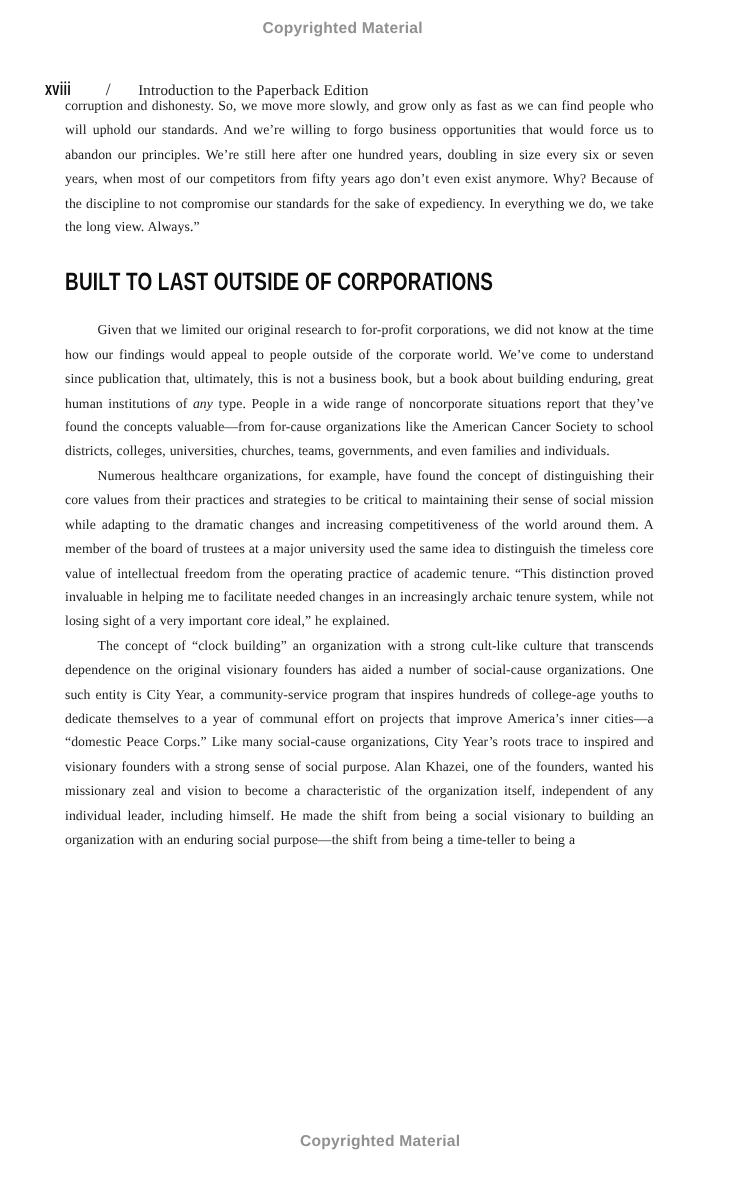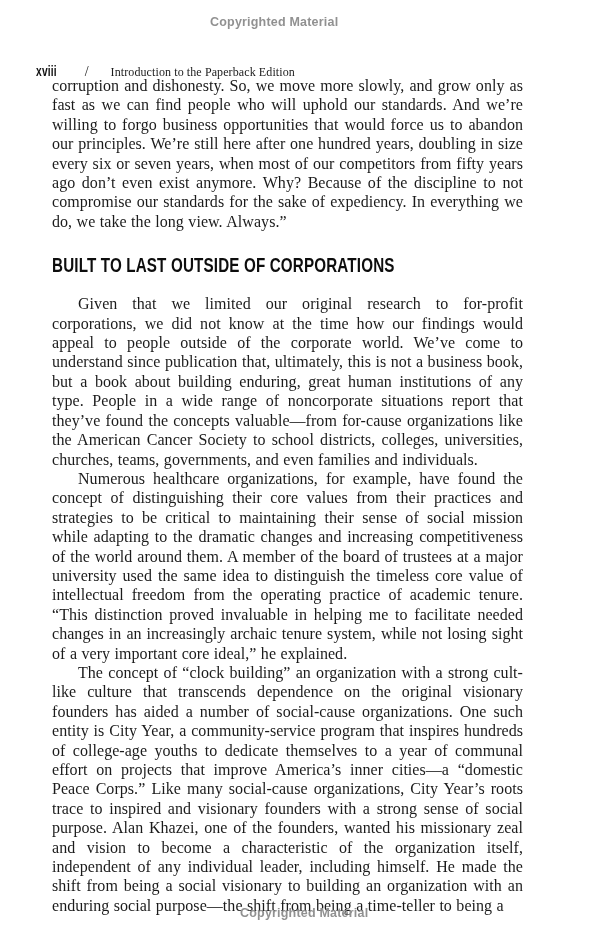--- a/index.html
+++ b/index.html
@@ -56,27 +56,27 @@
   }
   .content {
     position: absolute;
     top: 76px;
     left: 52px;
     width: 471px;
   }
   .content p {
     margin: 0;
     text-align: justify;
-    font-size: 16px;
+    font-size: 11px;
     line-height: 19.4px;
     letter-spacing: 0.05px;
     word-spacing: 0.4px;
   }
   .content p.indent { text-indent: 26px; }
-  .italic { }
+  .italic { font-style: italic; }
   .section-heading {
     display: block;
     font-family: "Liberation Sans", sans-serif;
     font-weight: 700;
     font-size: 20px;
     line-height: 20px;
     letter-spacing: 0.2px;
     color: #0d0d0d;
     margin: 24px 0 19px 0;
     transform: scaleX(0.76);

